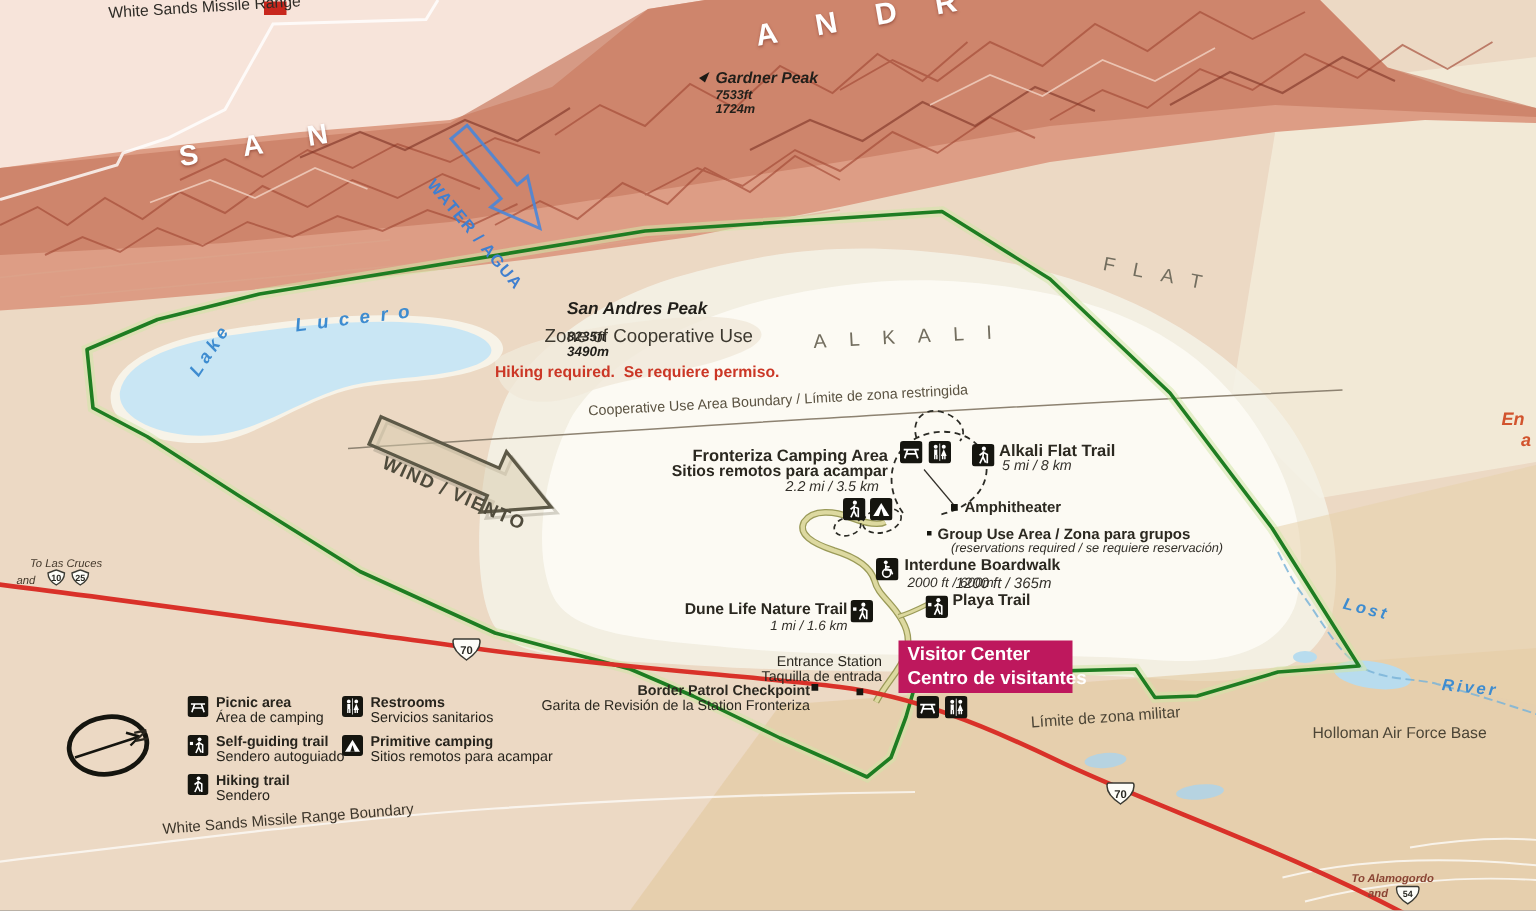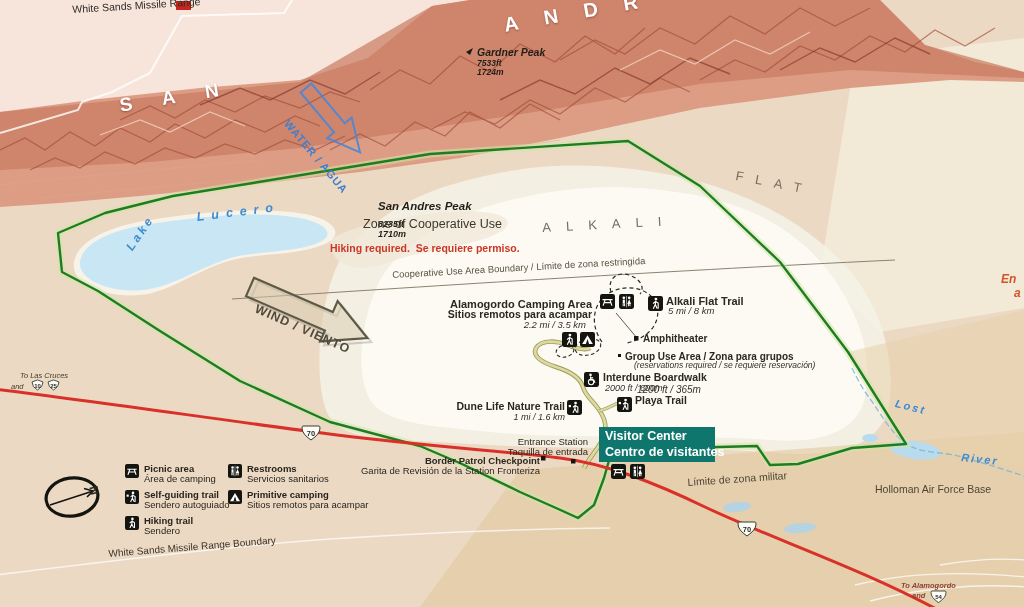--- a/index.html
+++ b/index.html
@@ -6,21 +6,21 @@
   #stage{position:relative;width:1024px;height:607px;overflow:hidden;
          background:#ecd9c4;font-family:"Liberation Sans",sans-serif;}
   #terrain{position:absolute;left:0;top:0;}
   .lbl{position:absolute;white-space:pre;line-height:1.12;color:#2b2820;
        font-family:"Liberation Sans",sans-serif;transform-origin:0 0;}
   .ra{text-align:right;}
   .white-big{color:#fff;font-weight:bold;text-shadow:0 1px 2px rgba(110,40,30,.55);}
   .blue-it{color:#3e8cd0;font-style:italic;font-weight:bold;}
   .dist{font-style:italic;color:#33302a;}
   .red-restrict{color:#cb3726;font-weight:bold;}
-  #vc-box{position:absolute;left:599px;top:427px;width:116px;background:#0f766e;
+  #vc-box{position:absolute;left:599px;top:427px;width:116px;background:#be185d;
           padding:2px 6px;box-sizing:border-box;}
   #vc-box div{color:#fff;font-weight:bold;font-size:12.5px;line-height:1.25;white-space:nowrap;}
   .shieldnum{position:absolute;text-align:center;font-weight:bold;color:#2b2b25;}
 </style>
 </head>
 <body>
 
 <div id="stage">
 
 <svg id="terrain" width="1024" height="607" viewBox="0 0 1024 607">
@@ -190,40 +190,40 @@
     <use href="#sym-tent" x="228" y="490" width="14" height="14"></use>
   </g>
 </svg>
 
 <div class="lbl" style="left:72px;top:4px;font-size:10.5px;color:#2e2b26;transform:rotate(-3.5deg)">White Sands Missile Range</div>
 <div class="lbl white-big" style="left:118px;top:95px;font-size:19px;letter-spacing:30px;transform:rotate(-9deg)">SAN</div>
 <div class="lbl white-big" style="left:502px;top:14px;font-size:20px;letter-spacing:26px;transform:rotate(-10deg)">ANDR</div>
 
 <div class="lbl" style="left:378px;top:200px;font-size:11.5px;font-weight:bold;font-style:italic;color:#211f1a">San Andres Peak</div>
 <div class="lbl" style="left:378px;top:219px;font-size:9px;font-weight:bold;font-style:italic;color:#211f1a">8235ft</div>
-<div class="lbl" style="left:378px;top:229px;font-size:9px;font-weight:bold;font-style:italic;color:#211f1a">1710m</div>
+<div class="lbl" style="left:378px;top:229px;font-size:9px;font-weight:bold;font-style:italic;color:#211f1a">3490m</div>
 <div class="lbl" style="left:477px;top:47px;font-size:10.5px;font-weight:bold;font-style:italic;color:#211f1a">Gardner Peak</div>
 <div class="lbl" style="left:477px;top:59px;font-size:8.5px;font-weight:bold;font-style:italic;color:#211f1a">7533ft</div>
 <div class="lbl" style="left:477px;top:68px;font-size:8.5px;font-weight:bold;font-style:italic;color:#211f1a">1724m</div>
 
 <div class="lbl" style="left:290px;top:116px;width:96px;text-align:center;font-size:11px;font-weight:bold;color:#3f7fd0;letter-spacing:1px;transform:rotate(50deg)">WATER / AGUA</div>
 <div class="lbl" style="left:248px;top:297px;width:126px;text-align:center;font-size:12.5px;font-weight:bold;color:#4f4b3c;letter-spacing:1px;transform:rotate(24deg)">WIND / VIENTO</div>
 
 <div class="lbl" style="left:363px;top:217px;font-size:12.5px;color:#3c382f">Zone of Cooperative Use</div>
 <div class="lbl red-restrict" style="left:330px;top:243px;font-size:10.5px">Hiking required.  Se requiere permiso.</div>
 <div class="lbl" style="left:392px;top:270px;font-size:9.5px;color:#5b5342;transform:rotate(-3.2deg)">Cooperative Use Area Boundary / Límite de zona restringida</div>
 
 <div class="lbl blue-it" style="left:124px;top:246px;font-size:12px;letter-spacing:3px;transform:rotate(-56deg)">Lake</div>
 <div class="lbl blue-it" style="left:196px;top:210px;font-size:12.5px;letter-spacing:7px;transform:rotate(-7deg)">Lucero</div>
 <div class="lbl" style="left:542px;top:221px;font-size:13px;color:#736e5f;letter-spacing:15px;transform:rotate(-3deg)">ALKALI</div>
 <div class="lbl" style="left:737px;top:169px;font-size:13px;color:#736e5f;letter-spacing:12px;transform:rotate(11deg)">FLAT</div>
 <div class="lbl blue-it" style="left:897px;top:397px;font-size:11px;letter-spacing:2px;transform:rotate(14deg)">Lost</div>
 <div class="lbl blue-it" style="left:962px;top:451px;font-size:11px;letter-spacing:2px;transform:rotate(6deg)">River</div>
 
-<div class="lbl ra" style="left:416px;width:176px;top:298px;font-size:11px;font-weight:bold">Alamogordo Camping Area</div>
+<div class="lbl ra" style="left:416px;width:176px;top:298px;font-size:11px;font-weight:bold">Fronteriza Camping Area</div>
 <div class="lbl ra" style="left:416px;width:176px;top:309px;font-size:10.5px;font-weight:bold">Sitios remotos para acampar</div>
 <div class="lbl ra dist" style="left:416px;width:170px;top:320px;font-size:9.5px">2.2 mi / 3.5 km</div>
 
 <div class="lbl" style="left:666px;top:295px;font-size:11px;font-weight:bold">Alkali Flat Trail</div>
 <div class="lbl dist" style="left:668px;top:306px;font-size:9.5px">5 mi / 8 km</div>
 <div class="lbl" style="left:643px;top:333px;font-size:10px;font-weight:bold">Amphitheater</div>
 <div class="lbl" style="left:625px;top:351px;font-size:10px;font-weight:bold">Group Use Area / Zona para grupos</div>
 <div class="lbl dist" style="left:634px;top:361px;font-size:8.5px">(reservations required / se requiere reservación)</div>
 <div class="lbl" style="left:603px;top:372px;font-size:10.5px;font-weight:bold">Interdune Boardwalk</div>
 <div class="lbl dist" style="left:605px;top:383px;font-size:9px">2000 ft / 600m</div>

